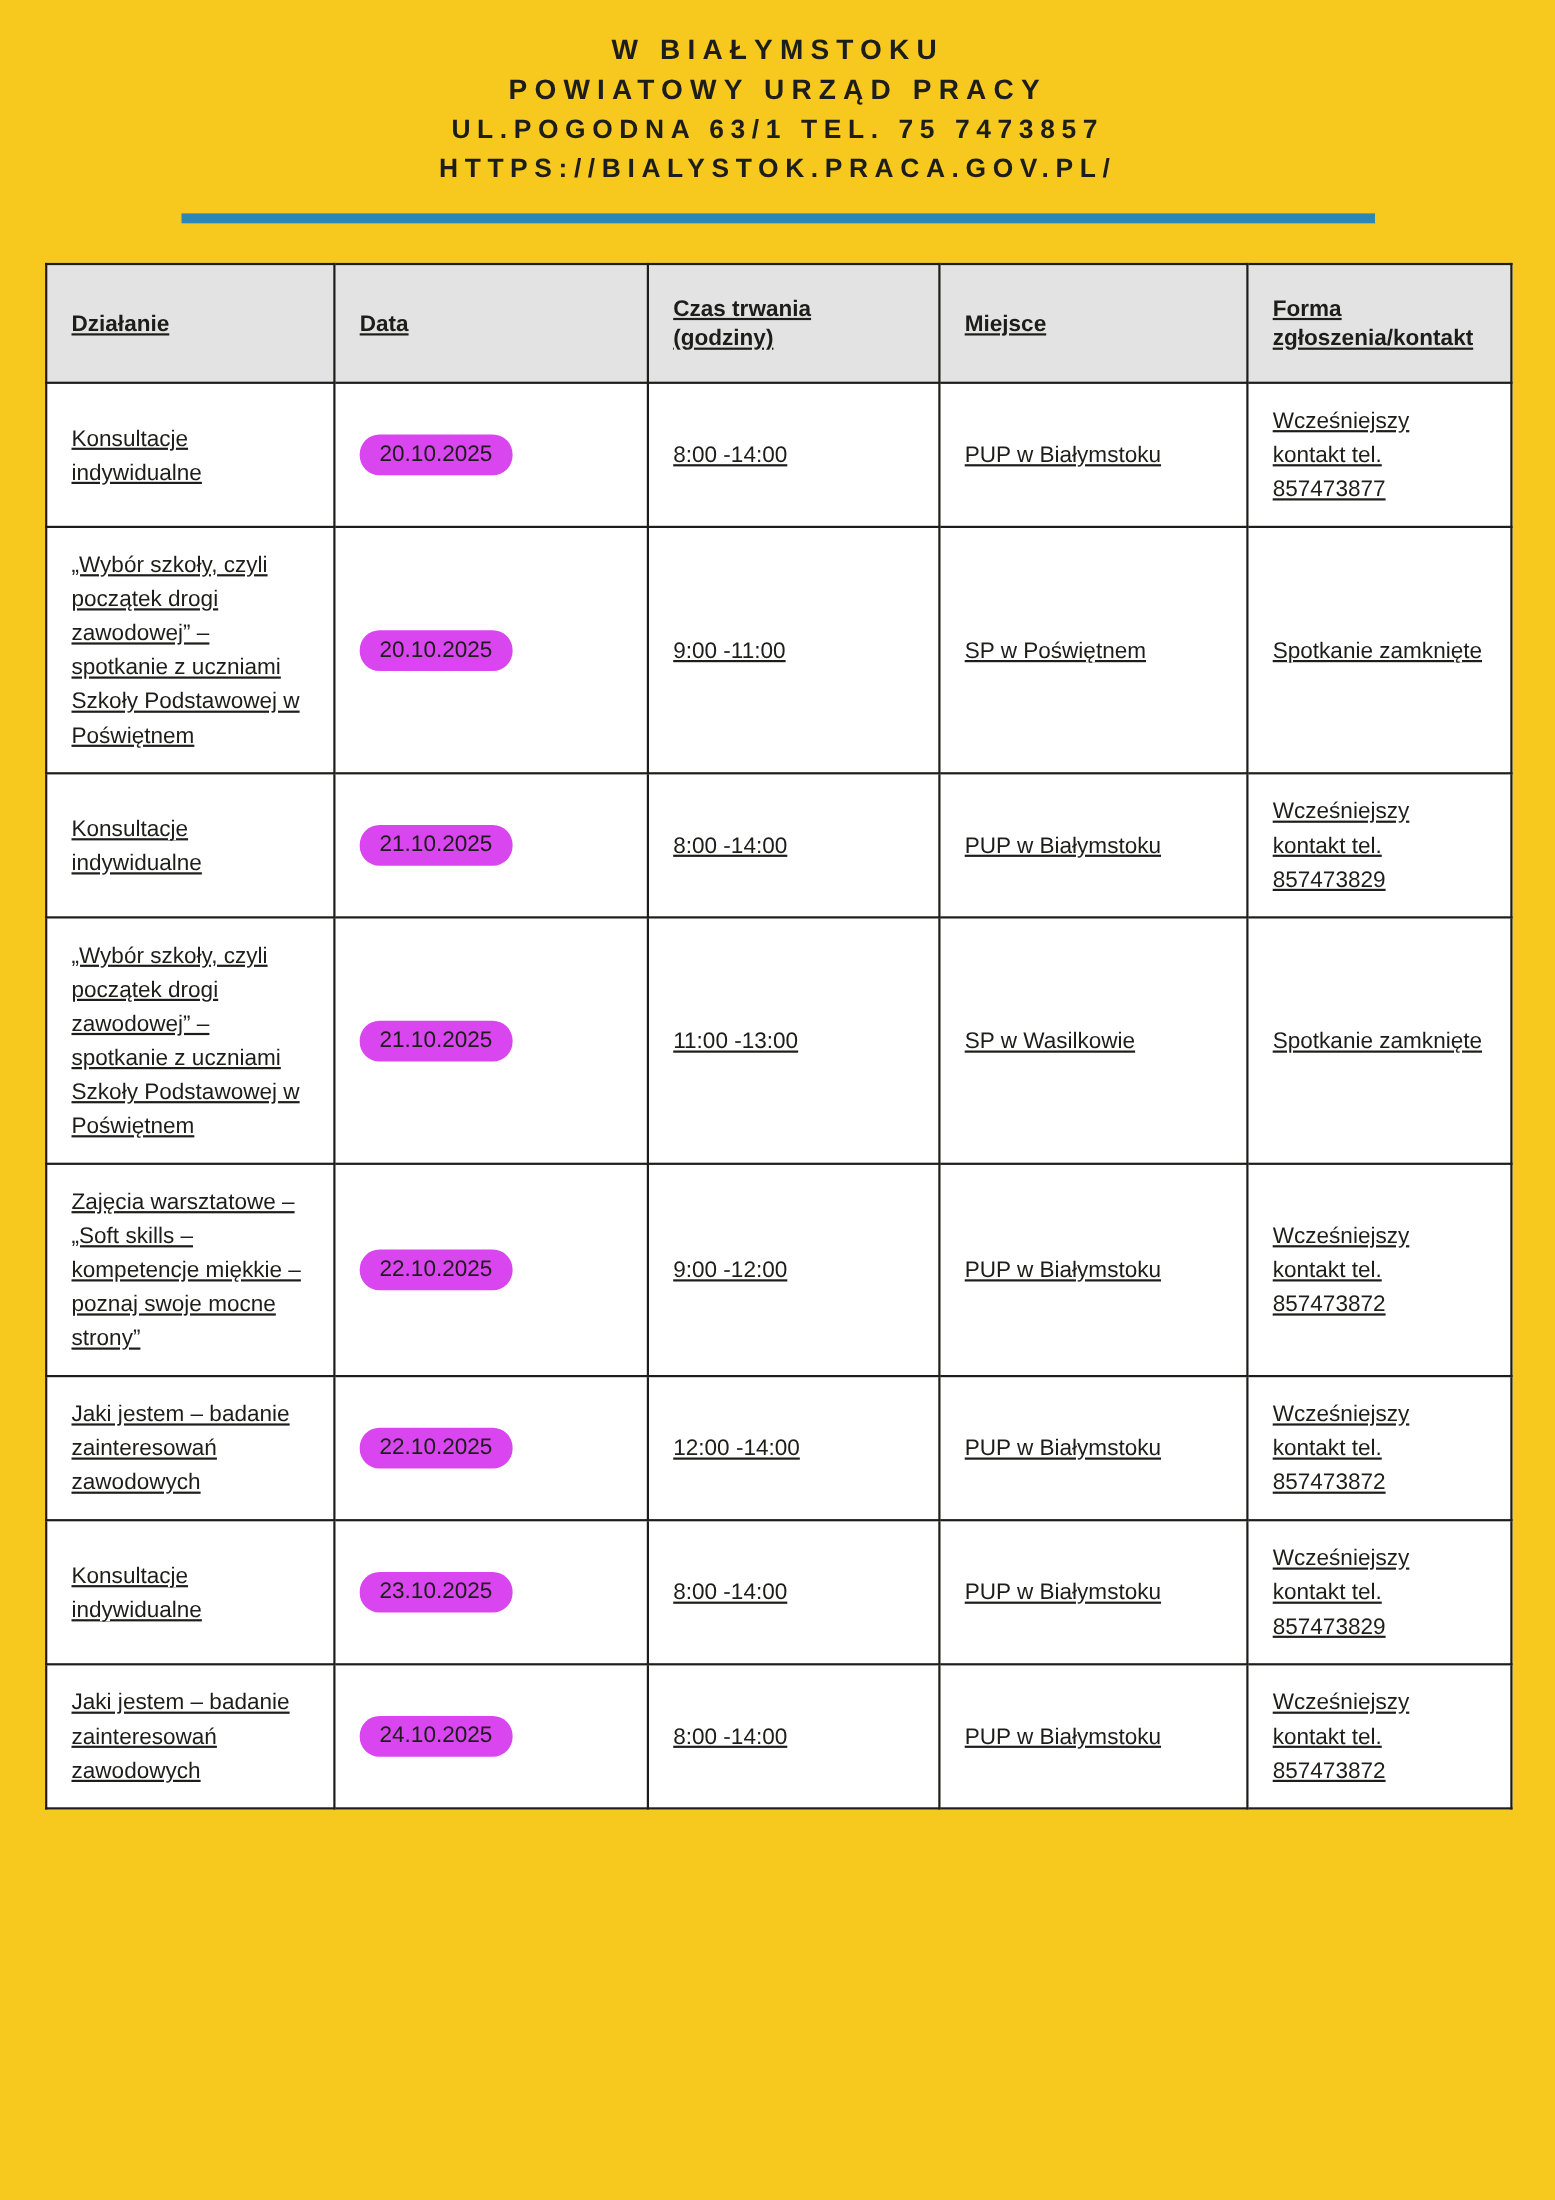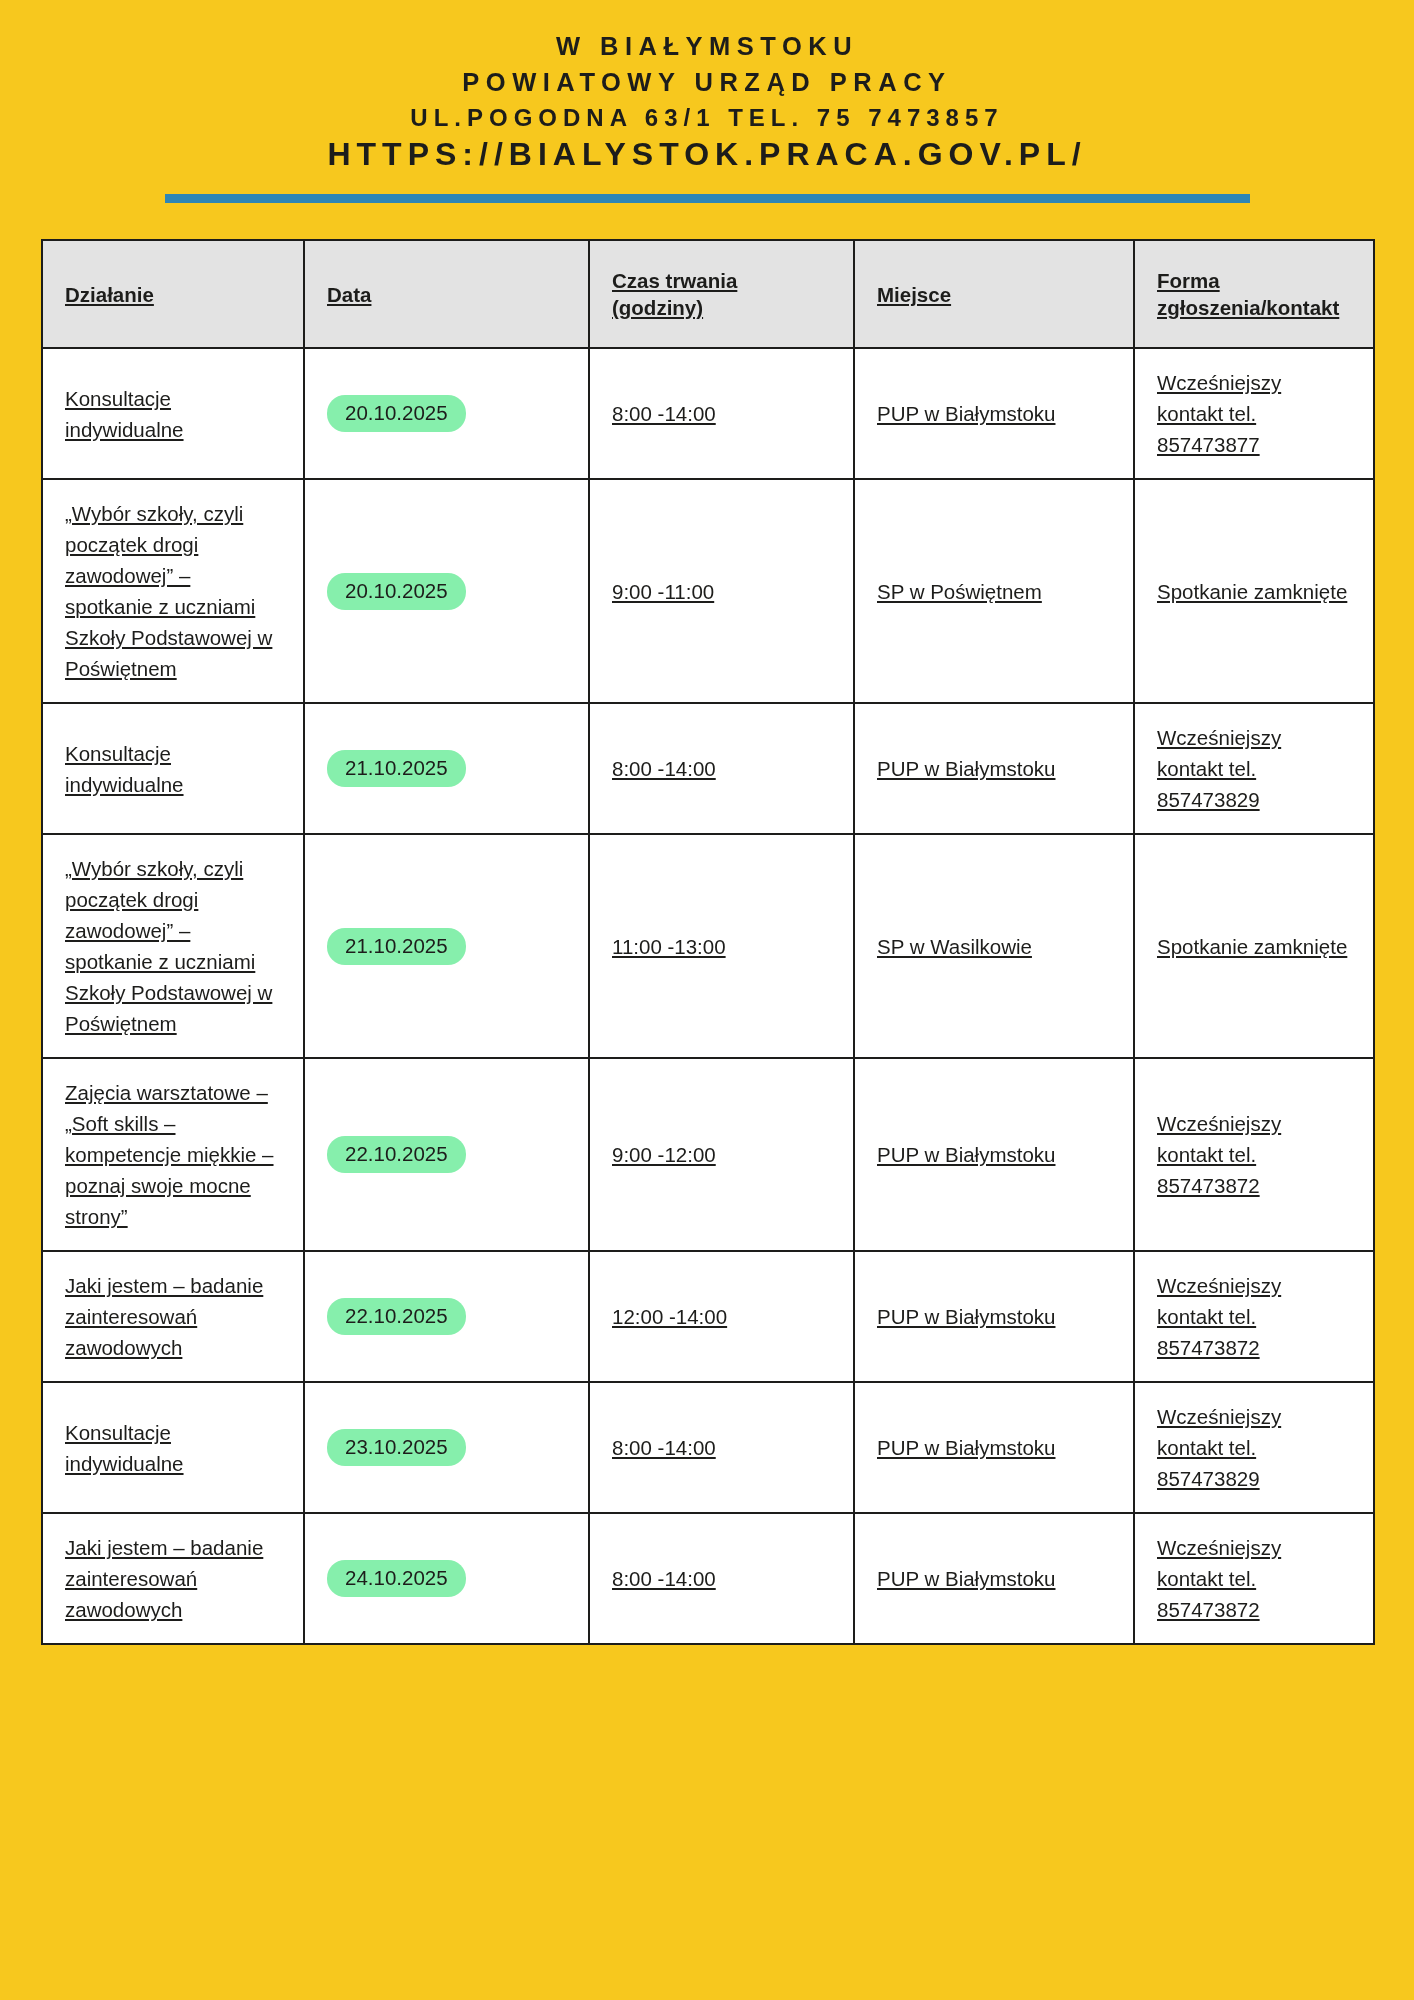--- a/index.html
+++ b/index.html
@@ -31,21 +31,21 @@
     font-weight: bold;
     color: #1d1d1b;
     letter-spacing: 6.5px;
     font-size: 25px;
     line-height: 36px;
     white-space: pre;
   }
   .header-line.l1 { font-size: 25.5px; }
   .header-line.l2 { font-size: 25.5px; }
   .header-line.l3 { font-size: 24px; letter-spacing: 6px; }
-  .header-line.l4 { font-size: 32px; letter-spacing: 6px; }
+  .header-line.l4 { font-size: 24px; letter-spacing: 6px; }
 
   .divider {
     width: 1085px;
     height: 9px;
     background: #2e86b6;
     margin: 22px auto 0 auto;
   }
 
   
   .table-wrap {
@@ -83,21 +83,21 @@
     padding-top: 26px;
     padding-bottom: 26px;
   }
   thead th.h-dzialanie,
   thead th.h-data { vertical-align: middle; }
 
   td.action { vertical-align: middle; }
   td.date { text-align: left; }
   .date-pill {
     display: inline-block;
-    background: #86efac;
+    background: #d946ef;
     border-radius: 18px;
     padding: 6px 18px 7px 18px;
     font-size: 20.5px;
     line-height: 24px;
     color: #1d1d1b;
     white-space: nowrap;
   }
 </style>
 </head>
 <body>

